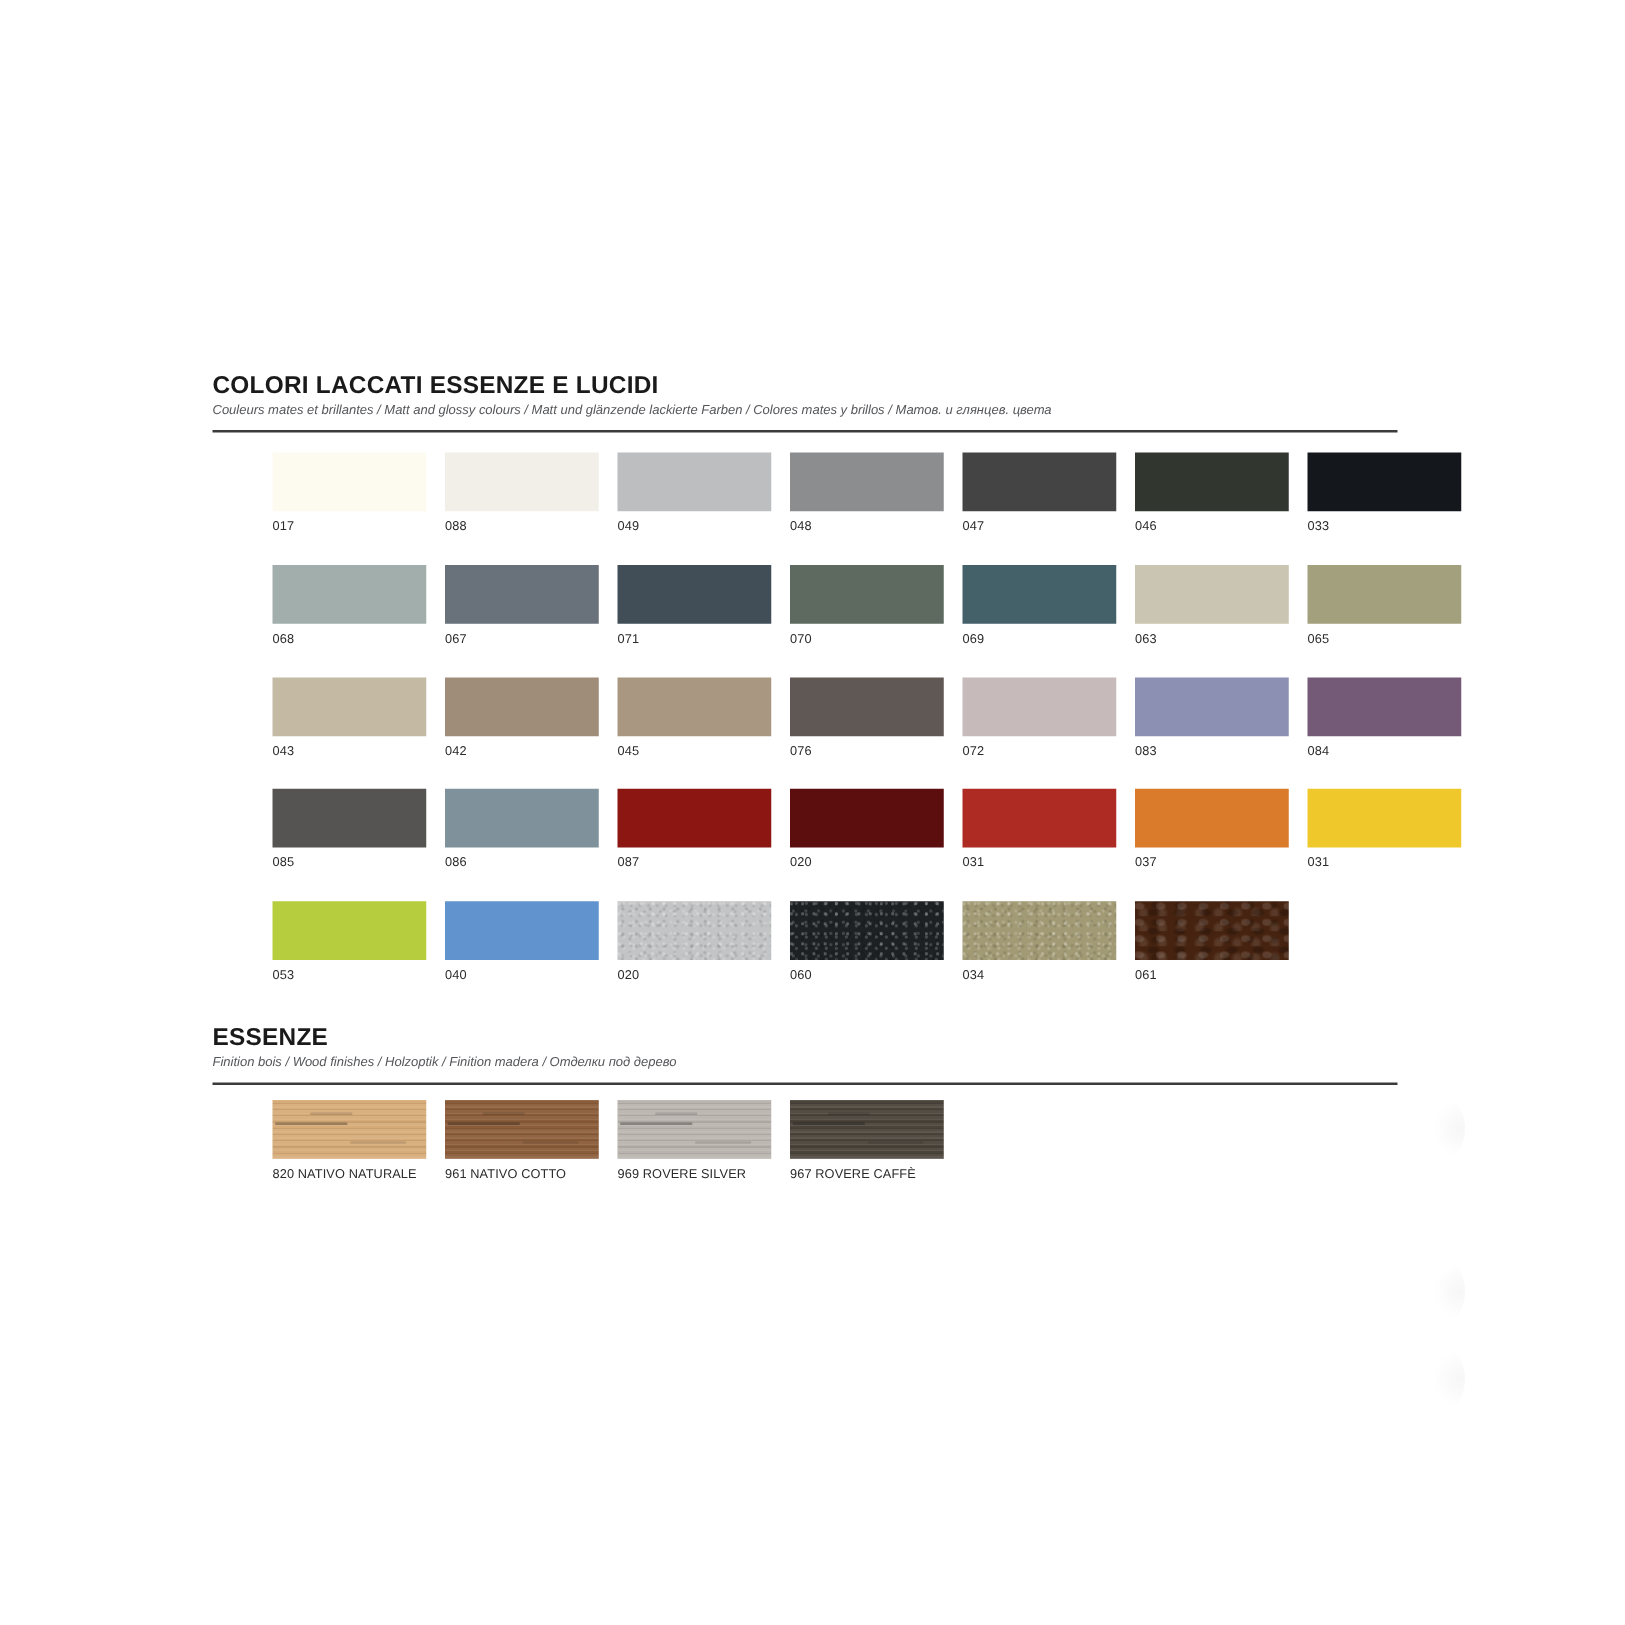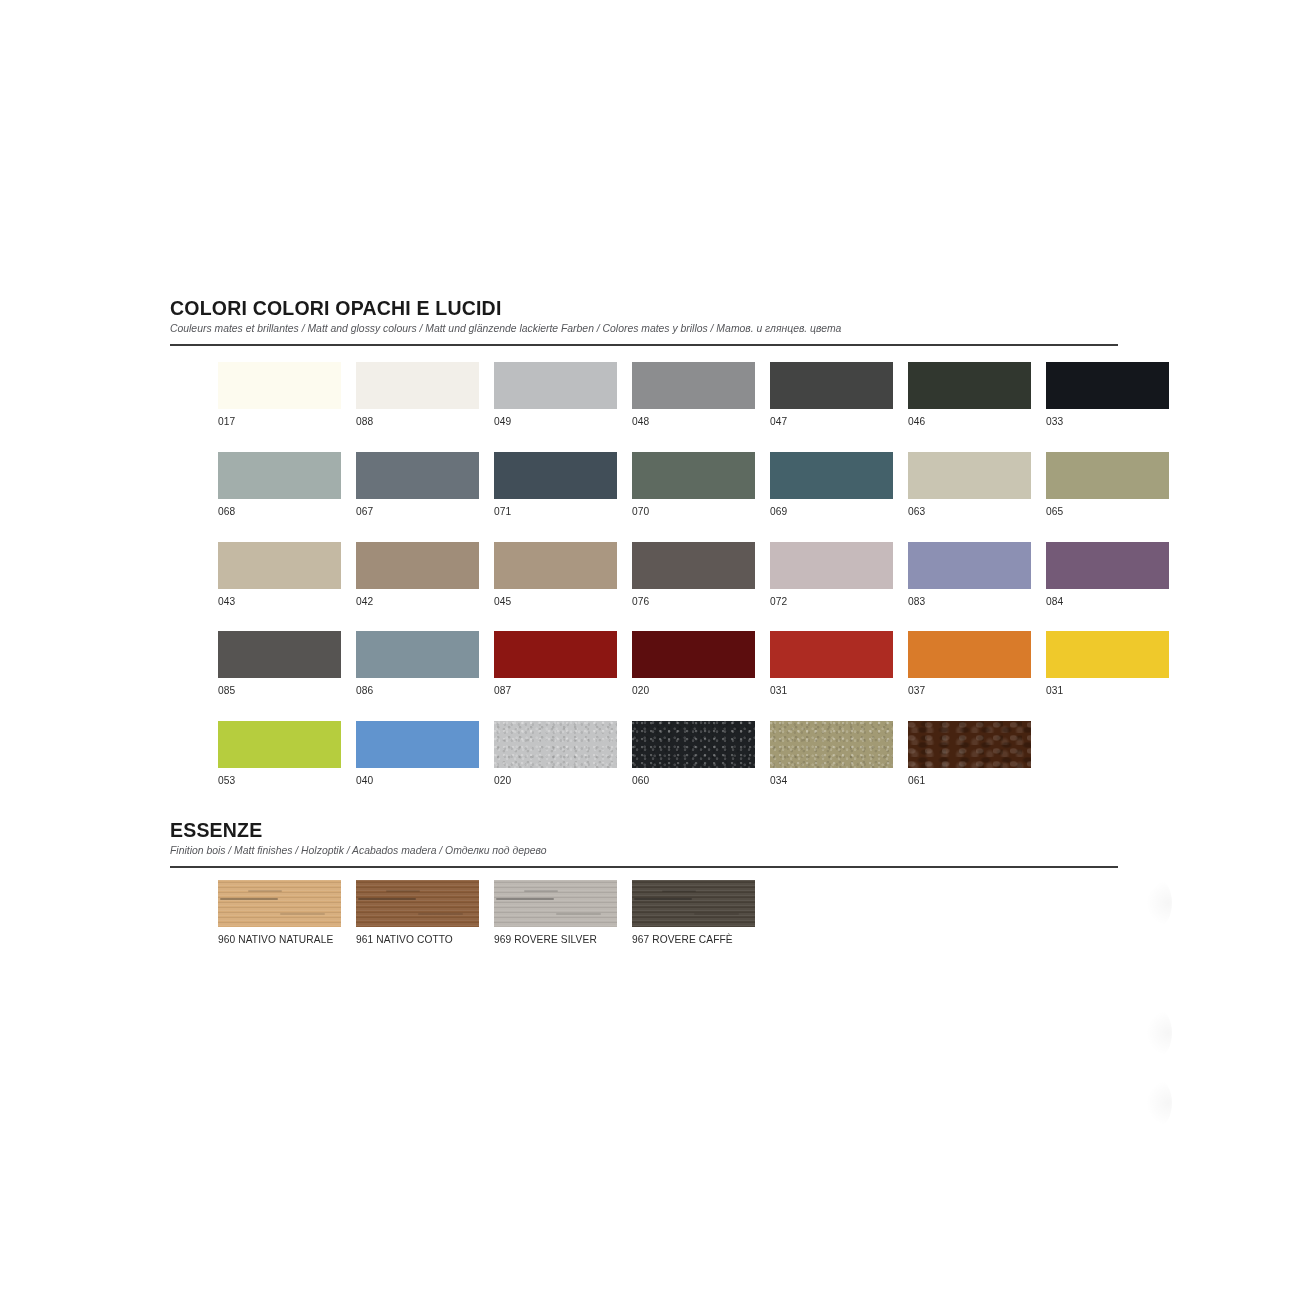--- a/index.html
+++ b/index.html
@@ -154,21 +154,21 @@
     background: radial-gradient(ellipse at 85% 50%, rgba(0,0,0,.035), rgba(0,0,0,0) 70%);
     pointer-events: none;
   }
 </style>
 </head>
 <body>
 
 <div class="page">
 
   <div class="section" id="section-laccati">
-    <h1 class="section-title">COLORI COLORI OPACHI E LUCIDI</h1>
+    <h1 class="section-title">COLORI LACCATI ESSENZE E LUCIDI</h1>
     <p class="section-subtitle">Couleurs mates et brillantes  / Matt and glossy colours / Matt und glänzende lackierte Farben / Colores mates y brillos / Матов. и глянцев. цвета</p>
     <div class="section-rule"></div>
   </div>
 
   <div class="swatch-grid" id="grid-laccati">
       <div class="swatch-cell">
         <span class="swatch-chip" style="background: rgb(253, 251, 239);"></span>
         <div class="swatch-label">017</div>
       </div>
       <div class="swatch-cell">
@@ -300,32 +300,32 @@
         <div class="swatch-label">034</div>
       </div>
       <div class="swatch-cell">
         <span class="swatch-chip finish-mottled" style="background: rgb(70, 35, 16);"></span>
         <div class="swatch-label">061</div>
       </div>
     </div>
 
   <div class="section" id="section-essenze">
     <h1 class="section-title">ESSENZE</h1>
-    <p class="section-subtitle">Finition bois / Matt finishes / Holzoptik / Acabados madera / Отделки под дерево</p>
+    <p class="section-subtitle">Finition bois / Wood finishes / Holzoptik / Finition madera / Отделки под дерево</p>
     <div class="section-rule"></div>
   </div>
 
   <div class="swatch-grid" id="grid-essenze">
       <div class="swatch-cell">
         <span class="swatch-chip finish-wood" style="background: rgb(214, 171, 120);">
           <span class="grain-streak" style="top: 18px; left: 2px; width: 58px; background: rgba(0, 0, 0, 0.3);"></span>
           <span class="grain-streak" style="top: 10px; left: 30px; width: 34px; background: rgba(0, 0, 0, 0.14);"></span>
           <span class="grain-streak" style="top: 33px; left: 62px; width: 45px; background: rgba(0, 0, 0, 0.12);"></span>
         </span>
-        <div class="swatch-label">960 NATIVO NATURALE</div>
+        <div class="swatch-label">820 NATIVO NATURALE</div>
       </div>
       <div class="swatch-cell">
         <span class="swatch-chip finish-wood" style="background: rgb(138, 92, 57);">
           <span class="grain-streak" style="top: 18px; left: 2px; width: 58px; background: rgba(0, 0, 0, 0.3);"></span>
           <span class="grain-streak" style="top: 10px; left: 30px; width: 34px; background: rgba(0, 0, 0, 0.14);"></span>
           <span class="grain-streak" style="top: 33px; left: 62px; width: 45px; background: rgba(0, 0, 0, 0.12);"></span>
         </span>
         <div class="swatch-label">961 NATIVO COTTO</div>
       </div>
       <div class="swatch-cell">

